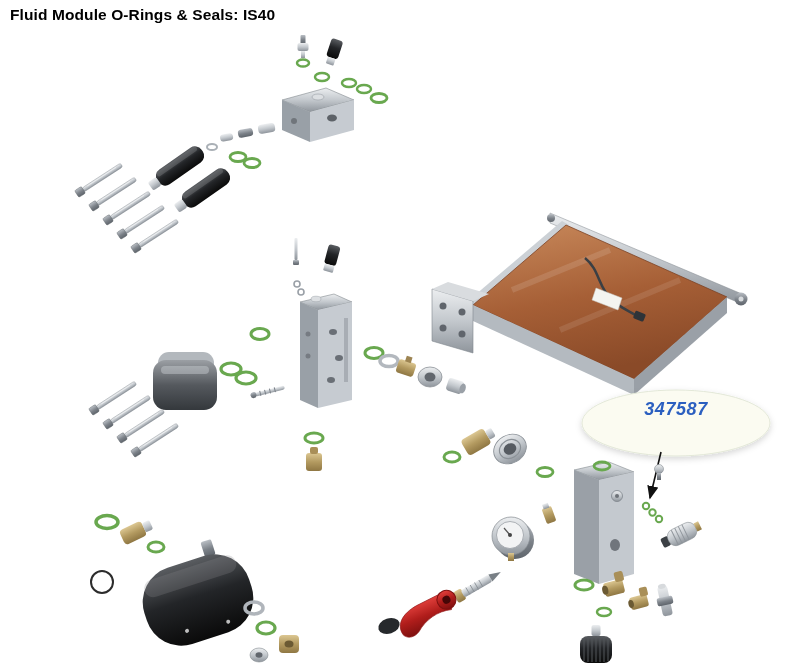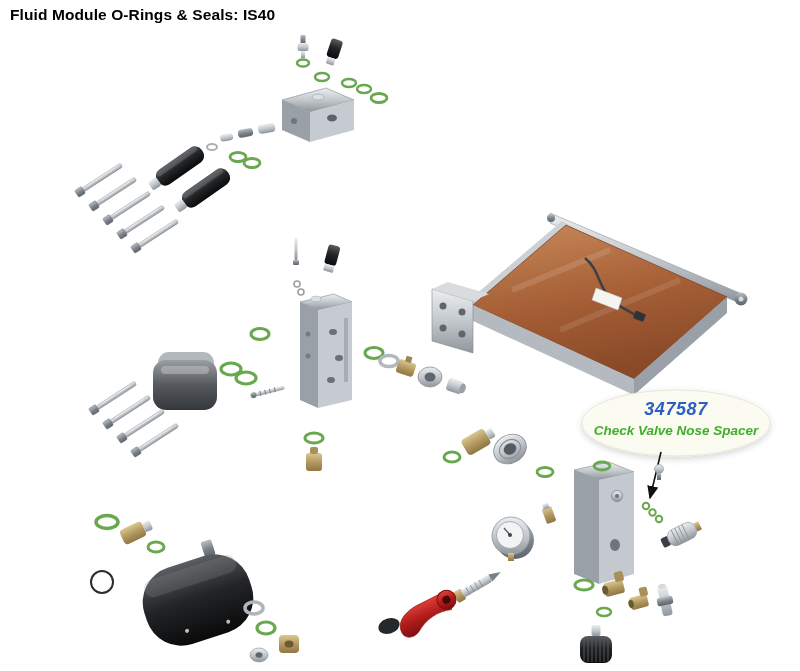--- a/index.html
+++ b/index.html
@@ -327,15 +327,14 @@
         <line x1="0" y1="-13" x2="0" y2="13" stroke="#53565a" stroke-width="1"></line>
         <line x1="4" y1="-13" x2="4" y2="13" stroke="#53565a" stroke-width="1"></line>
         <line x1="8" y1="-12" x2="8" y2="13" stroke="#53565a" stroke-width="1"></line>
         <line x1="12" y1="-11" x2="12" y2="12" stroke="#53565a" stroke-width="1"></line>
       </g>
     </g>
   </svg>
 
   <div class="callout-text">
     <div class="callout-number">347587</div>
-    <div class="callout-name">Check Valve Nose Spacer</div>
   </div>
 </div>
 
 </body></html>

